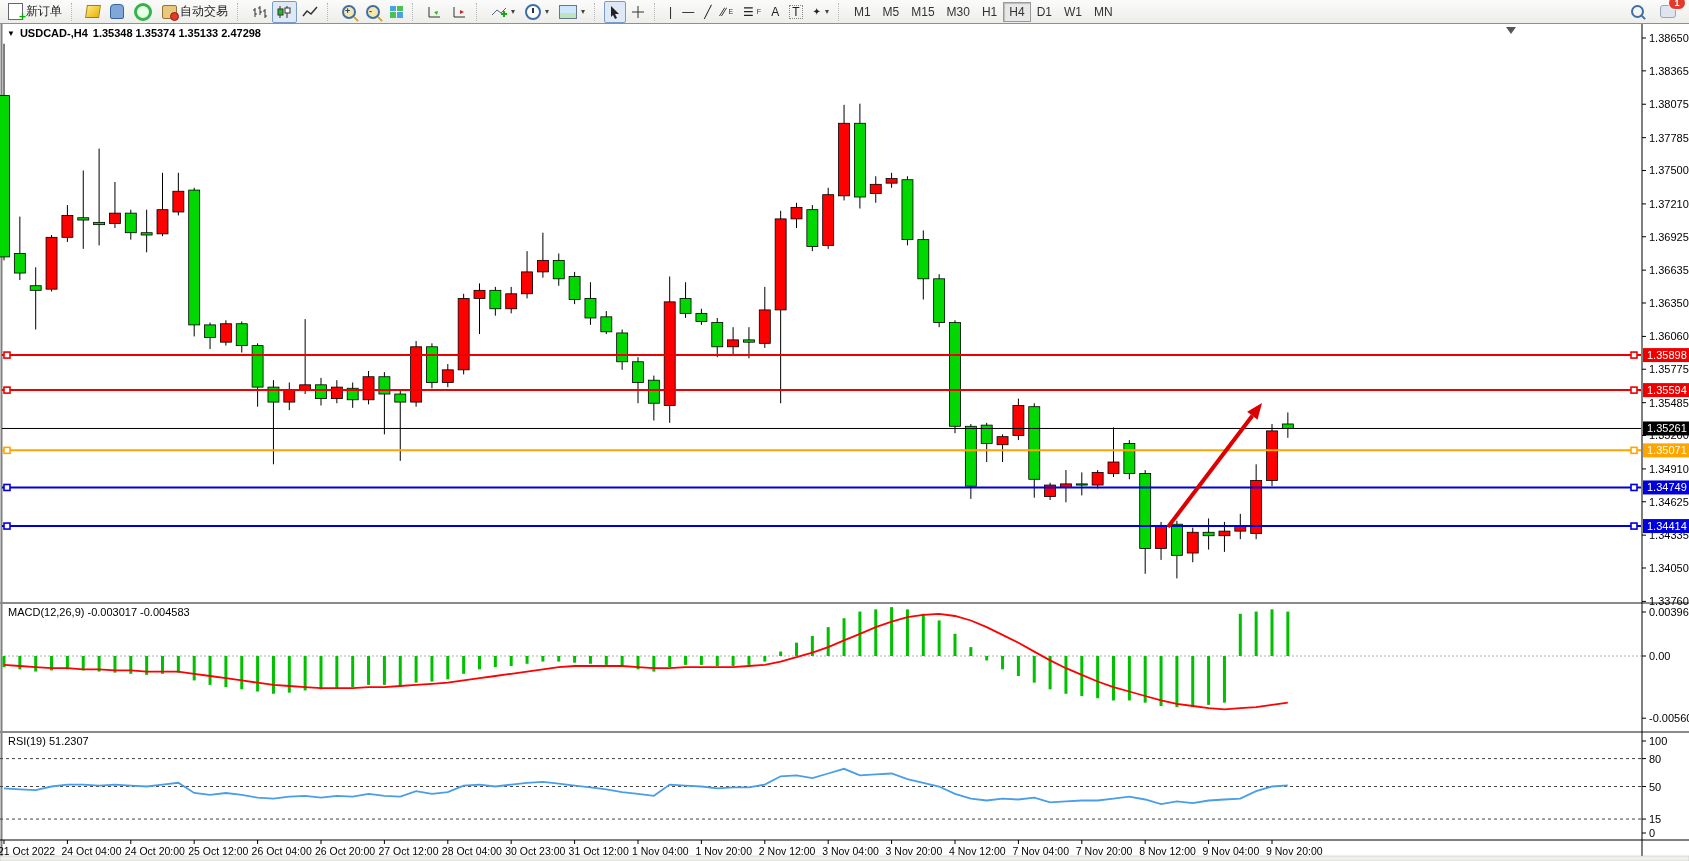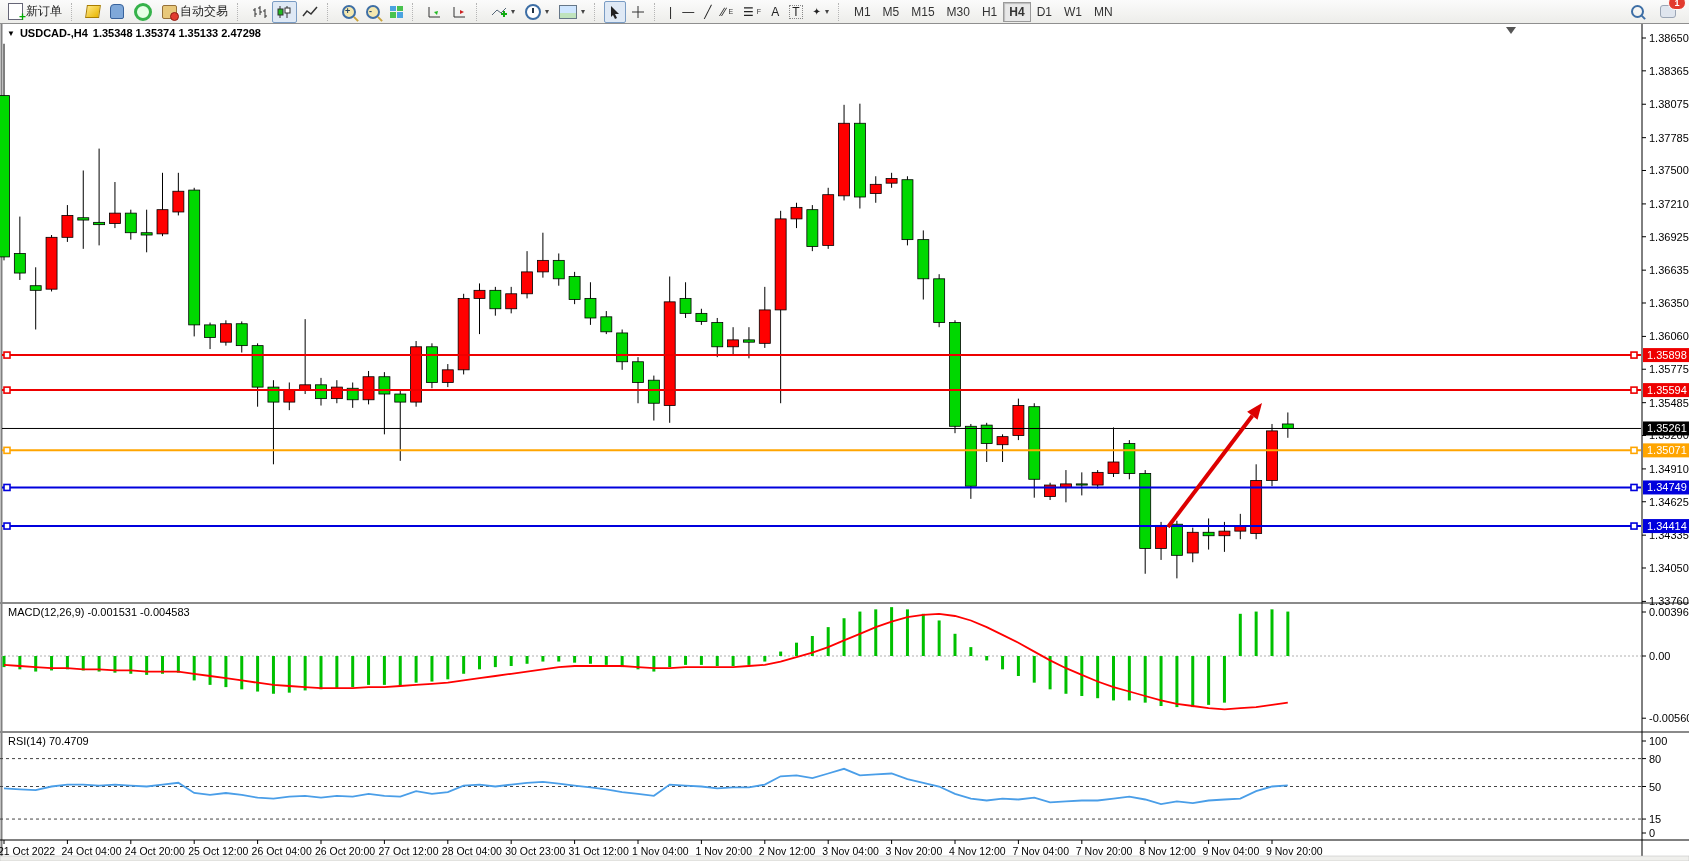--- a/index.html
+++ b/index.html
@@ -6,21 +6,21 @@
   #app{position:relative;width:1689px;height:861px;background:#ffffff;overflow:hidden;
        font-family:"Liberation Sans",sans-serif;-webkit-font-smoothing:antialiased;}
   
   #toolbar{position:absolute;left:0;top:0;width:1689px;height:23px;background:linear-gradient(#fbfbfb,#ededea);
            border-bottom:1px solid #8f8f8f;display:flex;align-items:center;font-size:12px;color:#222;z-index:5;}
   .tb-group{display:flex;align-items:center;height:22px;padding:0 3px;}
   .tb-sep{width:5px;height:18px;margin:0 1px;border-left:1px dotted #b5b5b5;}
   .tb-btn{display:flex;align-items:center;gap:3px;height:20px;padding:0 4px;border:1px solid transparent;border-radius:2px;cursor:default;}
   .tb-btn.pressed{background:#dfe9f5;border:1px solid #7a9cc4;}
   .tf{font-size:12px;color:#333;padding:0 5px;height:18px;display:flex;align-items:center;border:1px solid transparent;}
-  .tf.active{background:#e8e8e8;border:1px solid #9a9a9a;box-shadow:inset 1px 1px 1px #bbb;font-weight:bold;}
+  .tf.active{background:#e8e8e8;border:1px solid #9a9a9a;box-shadow:inset 1px 1px 1px #bbb;}
   .caret{font-size:8px;color:#444;margin-left:1px;}
   
   .ic{display:inline-block;position:relative;}
   .i-doc{width:13px;height:15px;background:#fff;border:1px solid #667;}
   .i-doc:after{content:"+";position:absolute;right:-4px;bottom:-5px;color:#0a0;font-weight:bold;font-size:12px;}
   .i-cube{width:12px;height:11px;background:linear-gradient(135deg,#ffe680,#e8b600);border:1px solid #a97d00;transform:skewX(-8deg);}
   .i-person{width:12px;height:13px;background:#7fa8d9;border:1px solid #39639c;border-radius:4px 4px 2px 2px;}
   .i-sound{width:12px;height:12px;border:3px solid #35b24a;border-radius:50%;background:#e6ffe6;}
   .i-robot{width:13px;height:12px;background:#e8c87a;border:1px solid #96713a;border-radius:2px;}
   .i-robot:after{content:"";position:absolute;right:-3px;bottom:-3px;width:7px;height:7px;background:#e23b2e;border-radius:50%;border:1px solid #8d1d14;}
@@ -794,15 +794,15 @@
         <line x1="1168" y1="527" x2="1252.3343179812207" y2="415.75047415243233" stroke="#dd0000" stroke-width="4"></line>
         <path d="M1262 403 L1247.154437856795 411.82379083230325 L1257.5141981056463 419.6771574725614 Z" fill="#dd0000"></path>
       </g>
     </svg>
 
   <div class="ovl" id="chart-title">
     <span class="tri">▼</span>
     <span>USDCAD-,H4</span>
     <span style="font-weight:bold;">1.35348 1.35374 1.35133 2.47298</span>
   </div>
-  <div class="ovl" id="macd-label">MACD(12,26,9) -0.001531 -0.004583</div>
-  <div class="ovl" id="rsi-label">RSI(14) 70.4709</div>
+  <div class="ovl" id="macd-label">MACD(12,26,9) -0.003017 -0.004583</div>
+  <div class="ovl" id="rsi-label">RSI(19) 51.2307</div>
 </div>
 
 </body></html>

